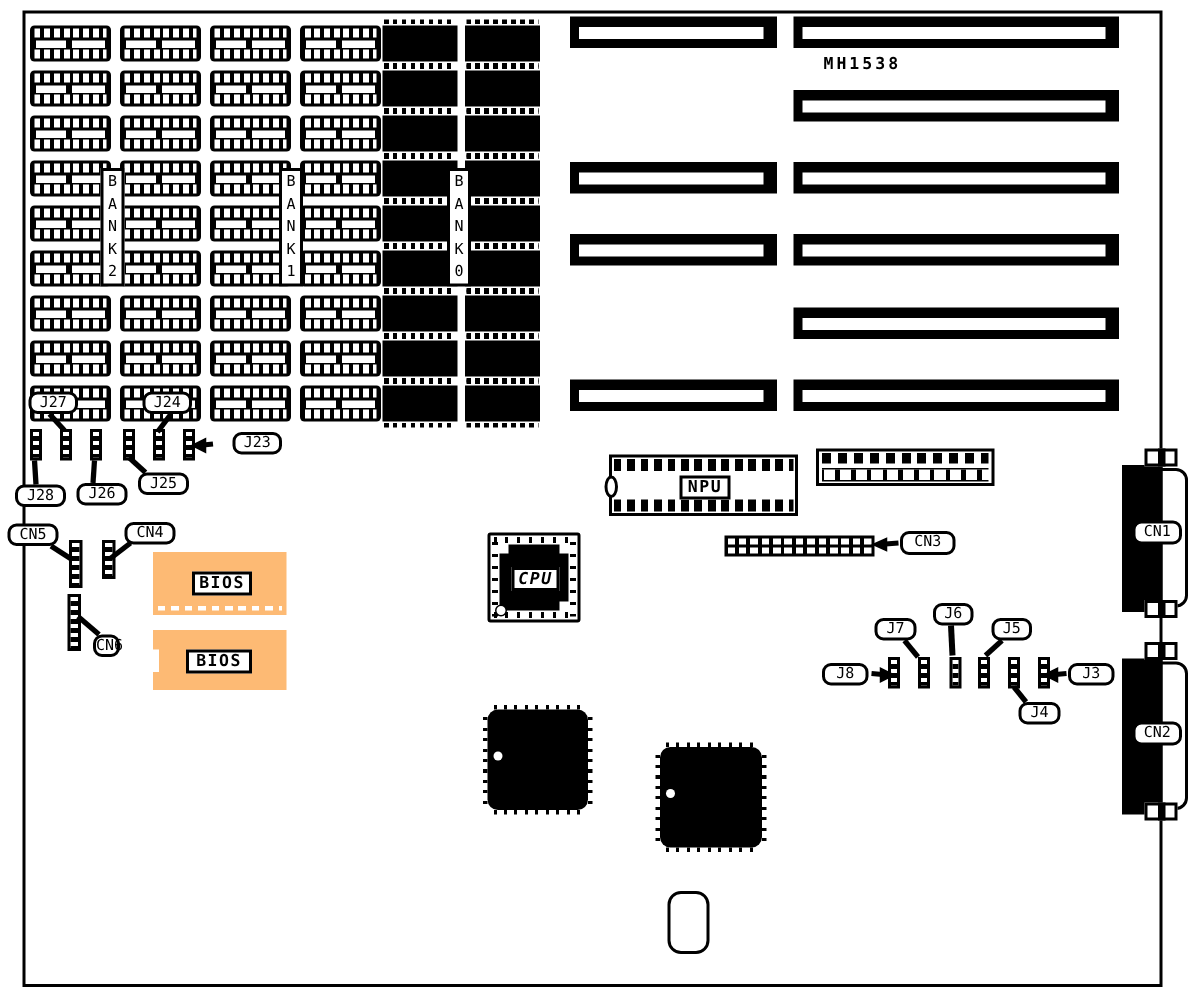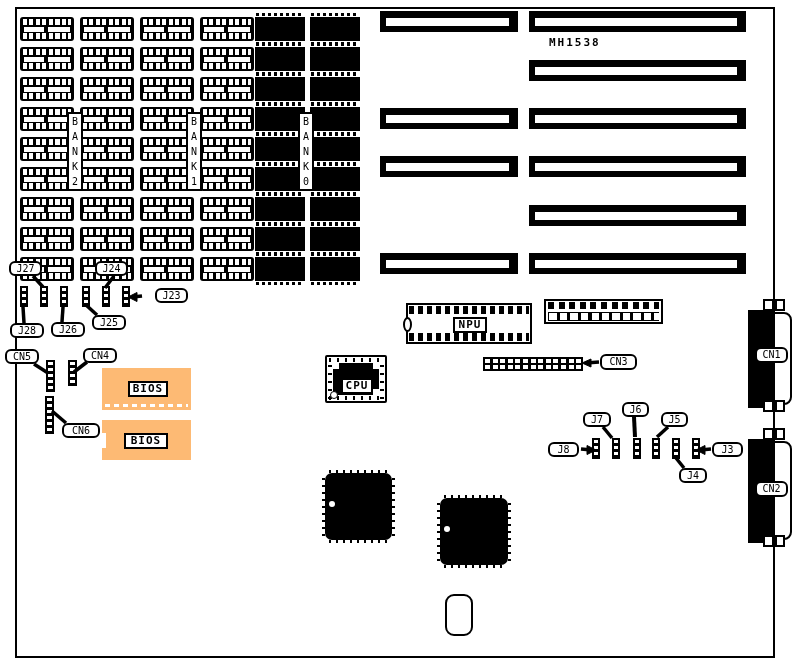--- a/index.html
+++ b/index.html
@@ -143,21 +143,21 @@
   <div class="a pwr" style="left:544px;top:299px;width:119px;height:25px;">
     <div class="pwr-pins"></div>
     <div class="pwr-holes"></div>
   </div>
 
   <div class="a cn3" style="left:483px;top:357px;width:100px;height:14px;">
     <div class="cn3row" style="top:2px;"></div>
     <div class="cn3row" style="bottom:2px;"></div>
   </div>
 
-  <div class="a cpu" style="left:325px;top:355px;width:62px;height:48px;">
+  <div class="a cpu" style="left:325px;top:355px;width:62px;height:60px;font-style:italic;">
     <div class="cpu-th" style="top:1px;"></div>
     <div class="cpu-th" style="bottom:1px;"></div>
     <div class="cpu-tv" style="left:1px;"></div>
     <div class="cpu-tv" style="right:1px;"></div>
     <div class="cpu-inner"></div>
     <div class="cpu-c" style="left:5px;top:5px;"></div>
     <div class="cpu-c" style="right:5px;top:5px;"></div>
     <div class="cpu-c" style="right:5px;bottom:5px;"></div>
     <div class="cpu-dot"></div>
     <div class="a chiplabel" style="left:14px;top:21px;width:32px;height:16px;">CPU</div>
@@ -236,29 +236,29 @@
       <line x1="668" y1="427" x2="657" y2="437"></line>
       <line x1="684" y1="468" x2="676" y2="458"></line>
       <line x1="711" y1="449" x2="700" y2="450"></line>
       <polygon points="128,297 137,292.5 137,301.5" stroke-width="1"></polygon>
       <polygon points="582,363 591,359 591,367" stroke-width="1"></polygon>
       <polygon points="596,450 587,445.5 587,454.5" stroke-width="1"></polygon>
       <polygon points="696,450 705,445.5 705,454.5" stroke-width="1"></polygon>
     </g>
   </svg>
 
-  <div class="a callout" style="left:9px;top:261px;width:33px;">J27</div>
+  <div class="a callout" style="left:19px;top:261px;width:33px;">J27</div>
   <div class="a callout" style="left:95px;top:261px;width:33px;">J24</div>
   <div class="a callout" style="left:143px;top:288px;width:33px;margin-left:12px;">J23</div>
   <div class="a callout" style="left:92px;top:315px;width:34px;text-align:center;">J25</div>
   <div class="a callout" style="left:51px;top:322px;width:34px;">J26</div>
   <div class="a callout" style="left:10px;top:323px;width:34px;">J28</div>
   <div class="a callout" style="left:5px;top:349px;width:34px;">CN5</div>
   <div class="a callout" style="left:83px;top:348px;width:34px;">CN4</div>
-  <div class="a callout" style="left:62px;top:423px;width:38px;">CN6</div>
+  <div class="a callout" style="left:62px;top:423px;width:18px;">CN6</div>
   <div class="a callout" style="left:600px;top:354px;width:37px;height:16px;">CN3</div>
   <div class="a callout" style="left:548px;top:442px;width:31px;">J8</div>
   <div class="a callout" style="left:583px;top:412px;width:28px;">J7</div>
   <div class="a callout" style="left:622px;top:402px;width:27px;">J6</div>
   <div class="a callout" style="left:661px;top:412px;width:27px;">J5</div>
   <div class="a callout" style="left:679px;top:468px;width:28px;">J4</div>
   <div class="a callout" style="left:712px;top:442px;width:31px;">J3</div>
   <div class="a callout" style="left:755px;top:347px;width:33px;height:16px;">CN1</div>
   <div class="a callout" style="left:755px;top:481px;width:33px;height:16px;">CN2</div>
 

